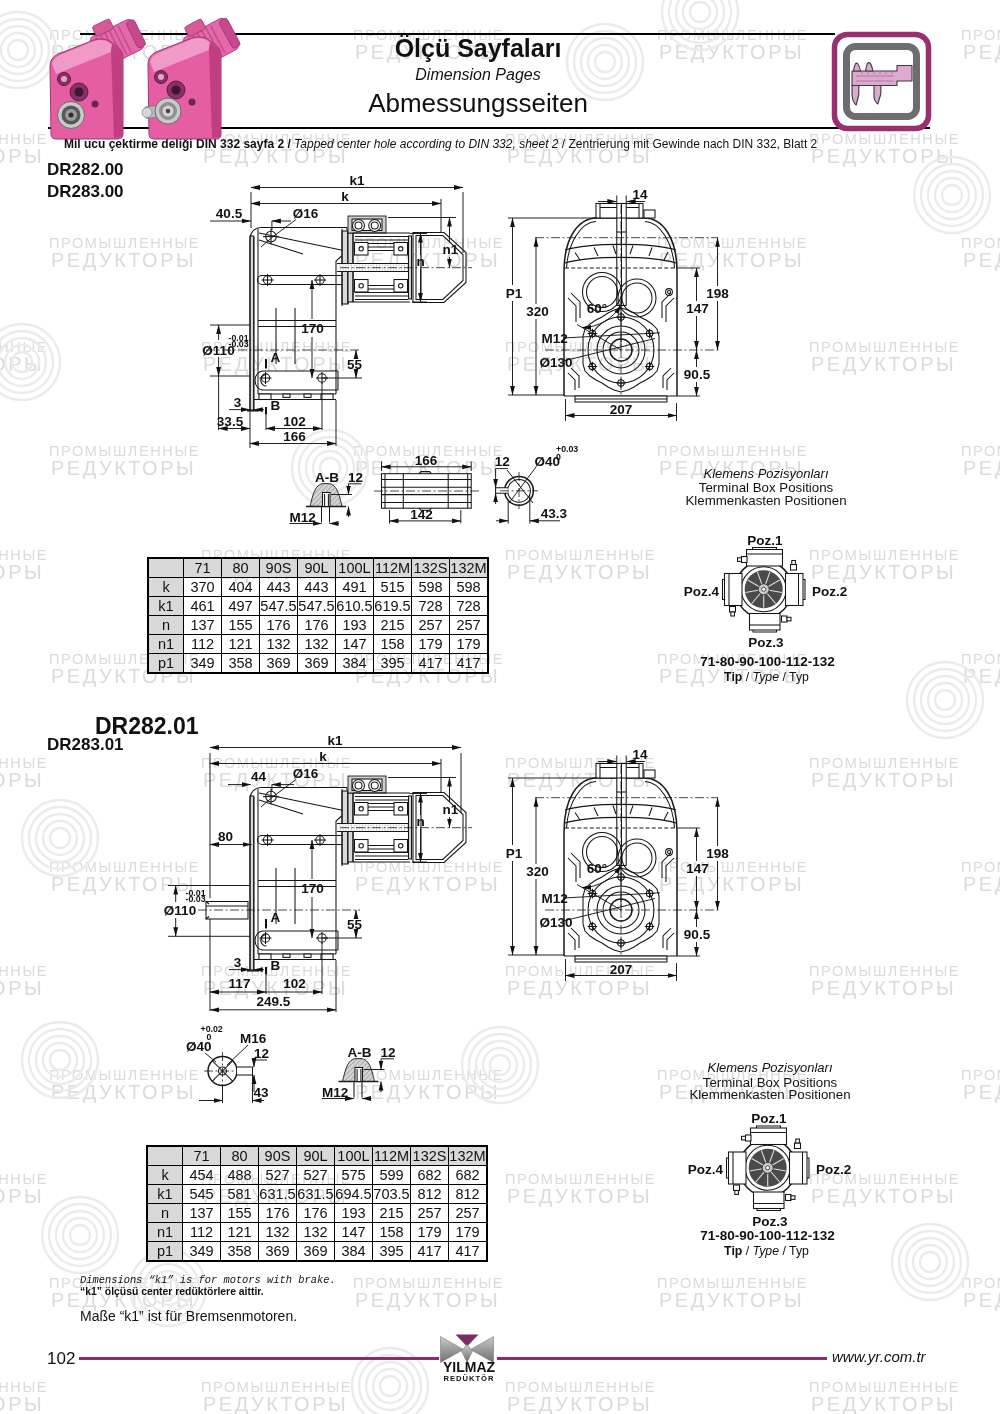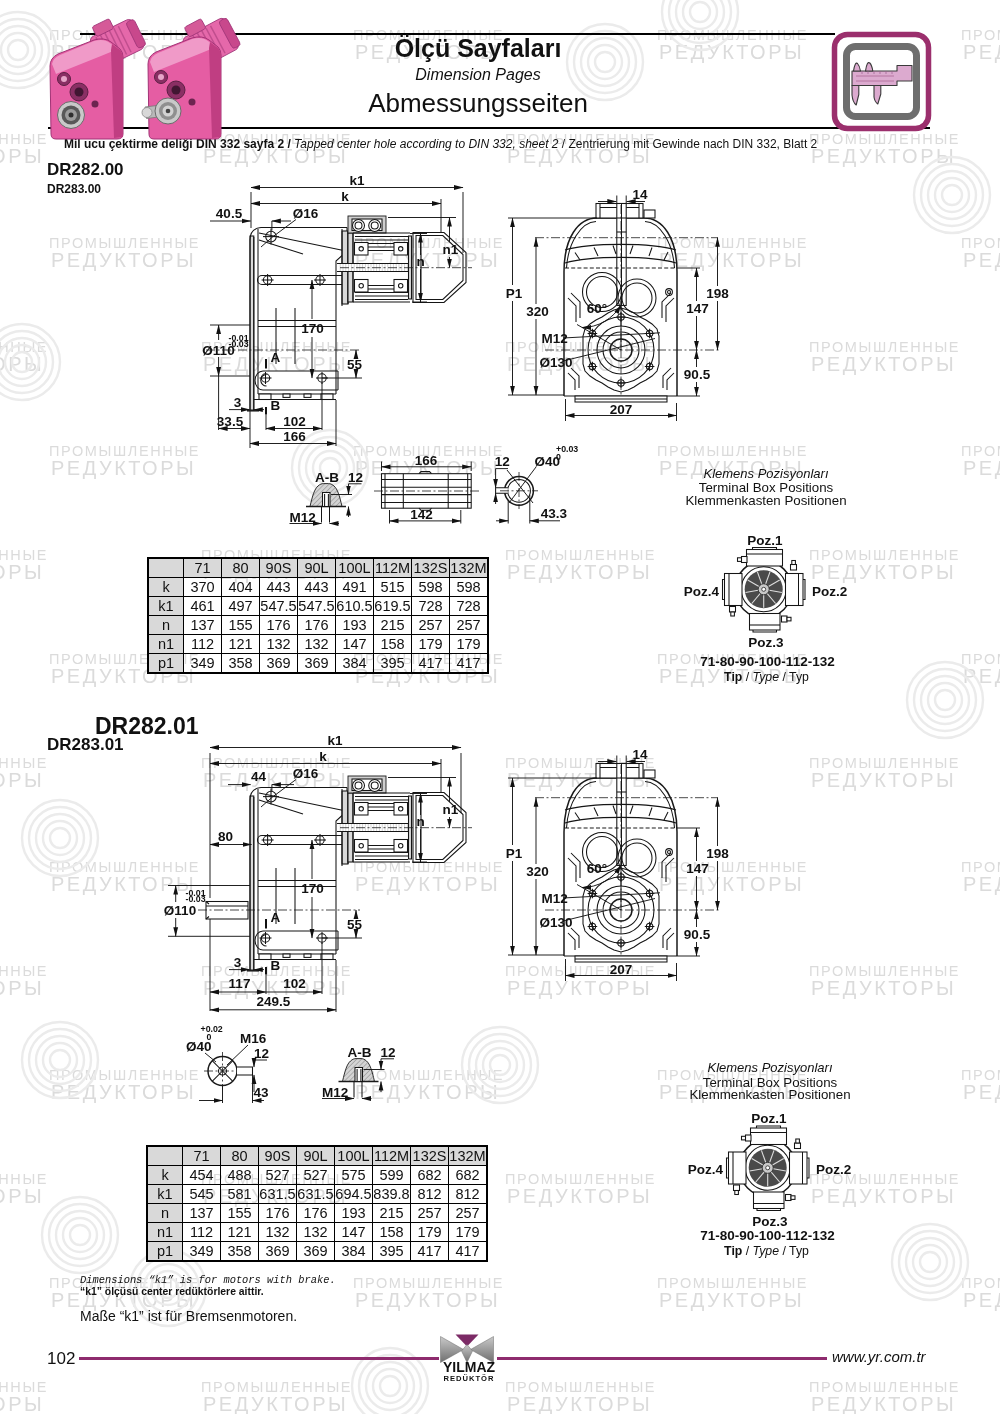--- a/index.html
+++ b/index.html
@@ -352,21 +352,21 @@
 <div class="abs" style="left:238px;top:61px;width:480px;text-align:center;font-size:16px;font-style:italic;line-height:28px;">Dimension Pages</div>
 
 <div class="abs" style="left:238px;top:89px;width:480px;text-align:center;font-size:26px;line-height:28px;">Abmessungsseiten</div>
 
 <div class="abs" style="left:48px;top:126.5px;width:882px;height:2.6px;background:#000"></div>
 
 <div class="abs" style="left:64px;top:136.5px;font-size:12px;white-space:nowrap;"><b>Mil ucu çektirme deliği DIN 332 sayfa 2 /</b><i> Tapped center hole according to DIN 332, sheet 2</i> / Zentrierung mit Gewinde nach DIN 332, Blatt 2</div>
 
 <div class="abs" style="left:47px;top:159.5px;font-size:17px;font-weight:bold;">DR282.00</div>
 
-<div class="abs" style="left:47px;top:181.5px;font-size:12px;font-weight:bold;">DR283.00</div>
+<div class="abs" style="left:47px;top:181.5px;font-size:17px;font-weight:bold;">DR283.00</div>
 
 <div class="abs" style="left:47px;top:712.5px;font-size:23px;font-weight:bold;margin-left:48px;">DR282.01</div>
 
 <div class="abs" style="left:47px;top:734.5px;font-size:17px;font-weight:bold;">DR283.01</div>
 
 <svg id="art" class="abs" style="left:0;top:0" width="1000" height="1414" viewBox="0 0 1000 1414">
 <defs>
 <marker id="me" orient="auto" markerUnits="userSpaceOnUse" markerWidth="10" markerHeight="6" refX="9" refY="3">
           <path d="M0,0.6L9.5,3L0,5.4Z" fill="#111"></path>
         </marker>
@@ -1114,21 +1114,21 @@
           <td>682</td>
           <td>682</td>
         </tr>
 <tr>
           <td class="h">k1</td>
           <td>545</td>
           <td>581</td>
           <td>631.5</td>
           <td>631.5</td>
           <td>694.5</td>
-          <td>839.8</td>
+          <td>703.5</td>
           <td>812</td>
           <td>812</td>
         </tr>
 <tr>
           <td class="h">n</td>
           <td>137</td>
           <td>155</td>
           <td>176</td>
           <td>176</td>
           <td>193</td>

